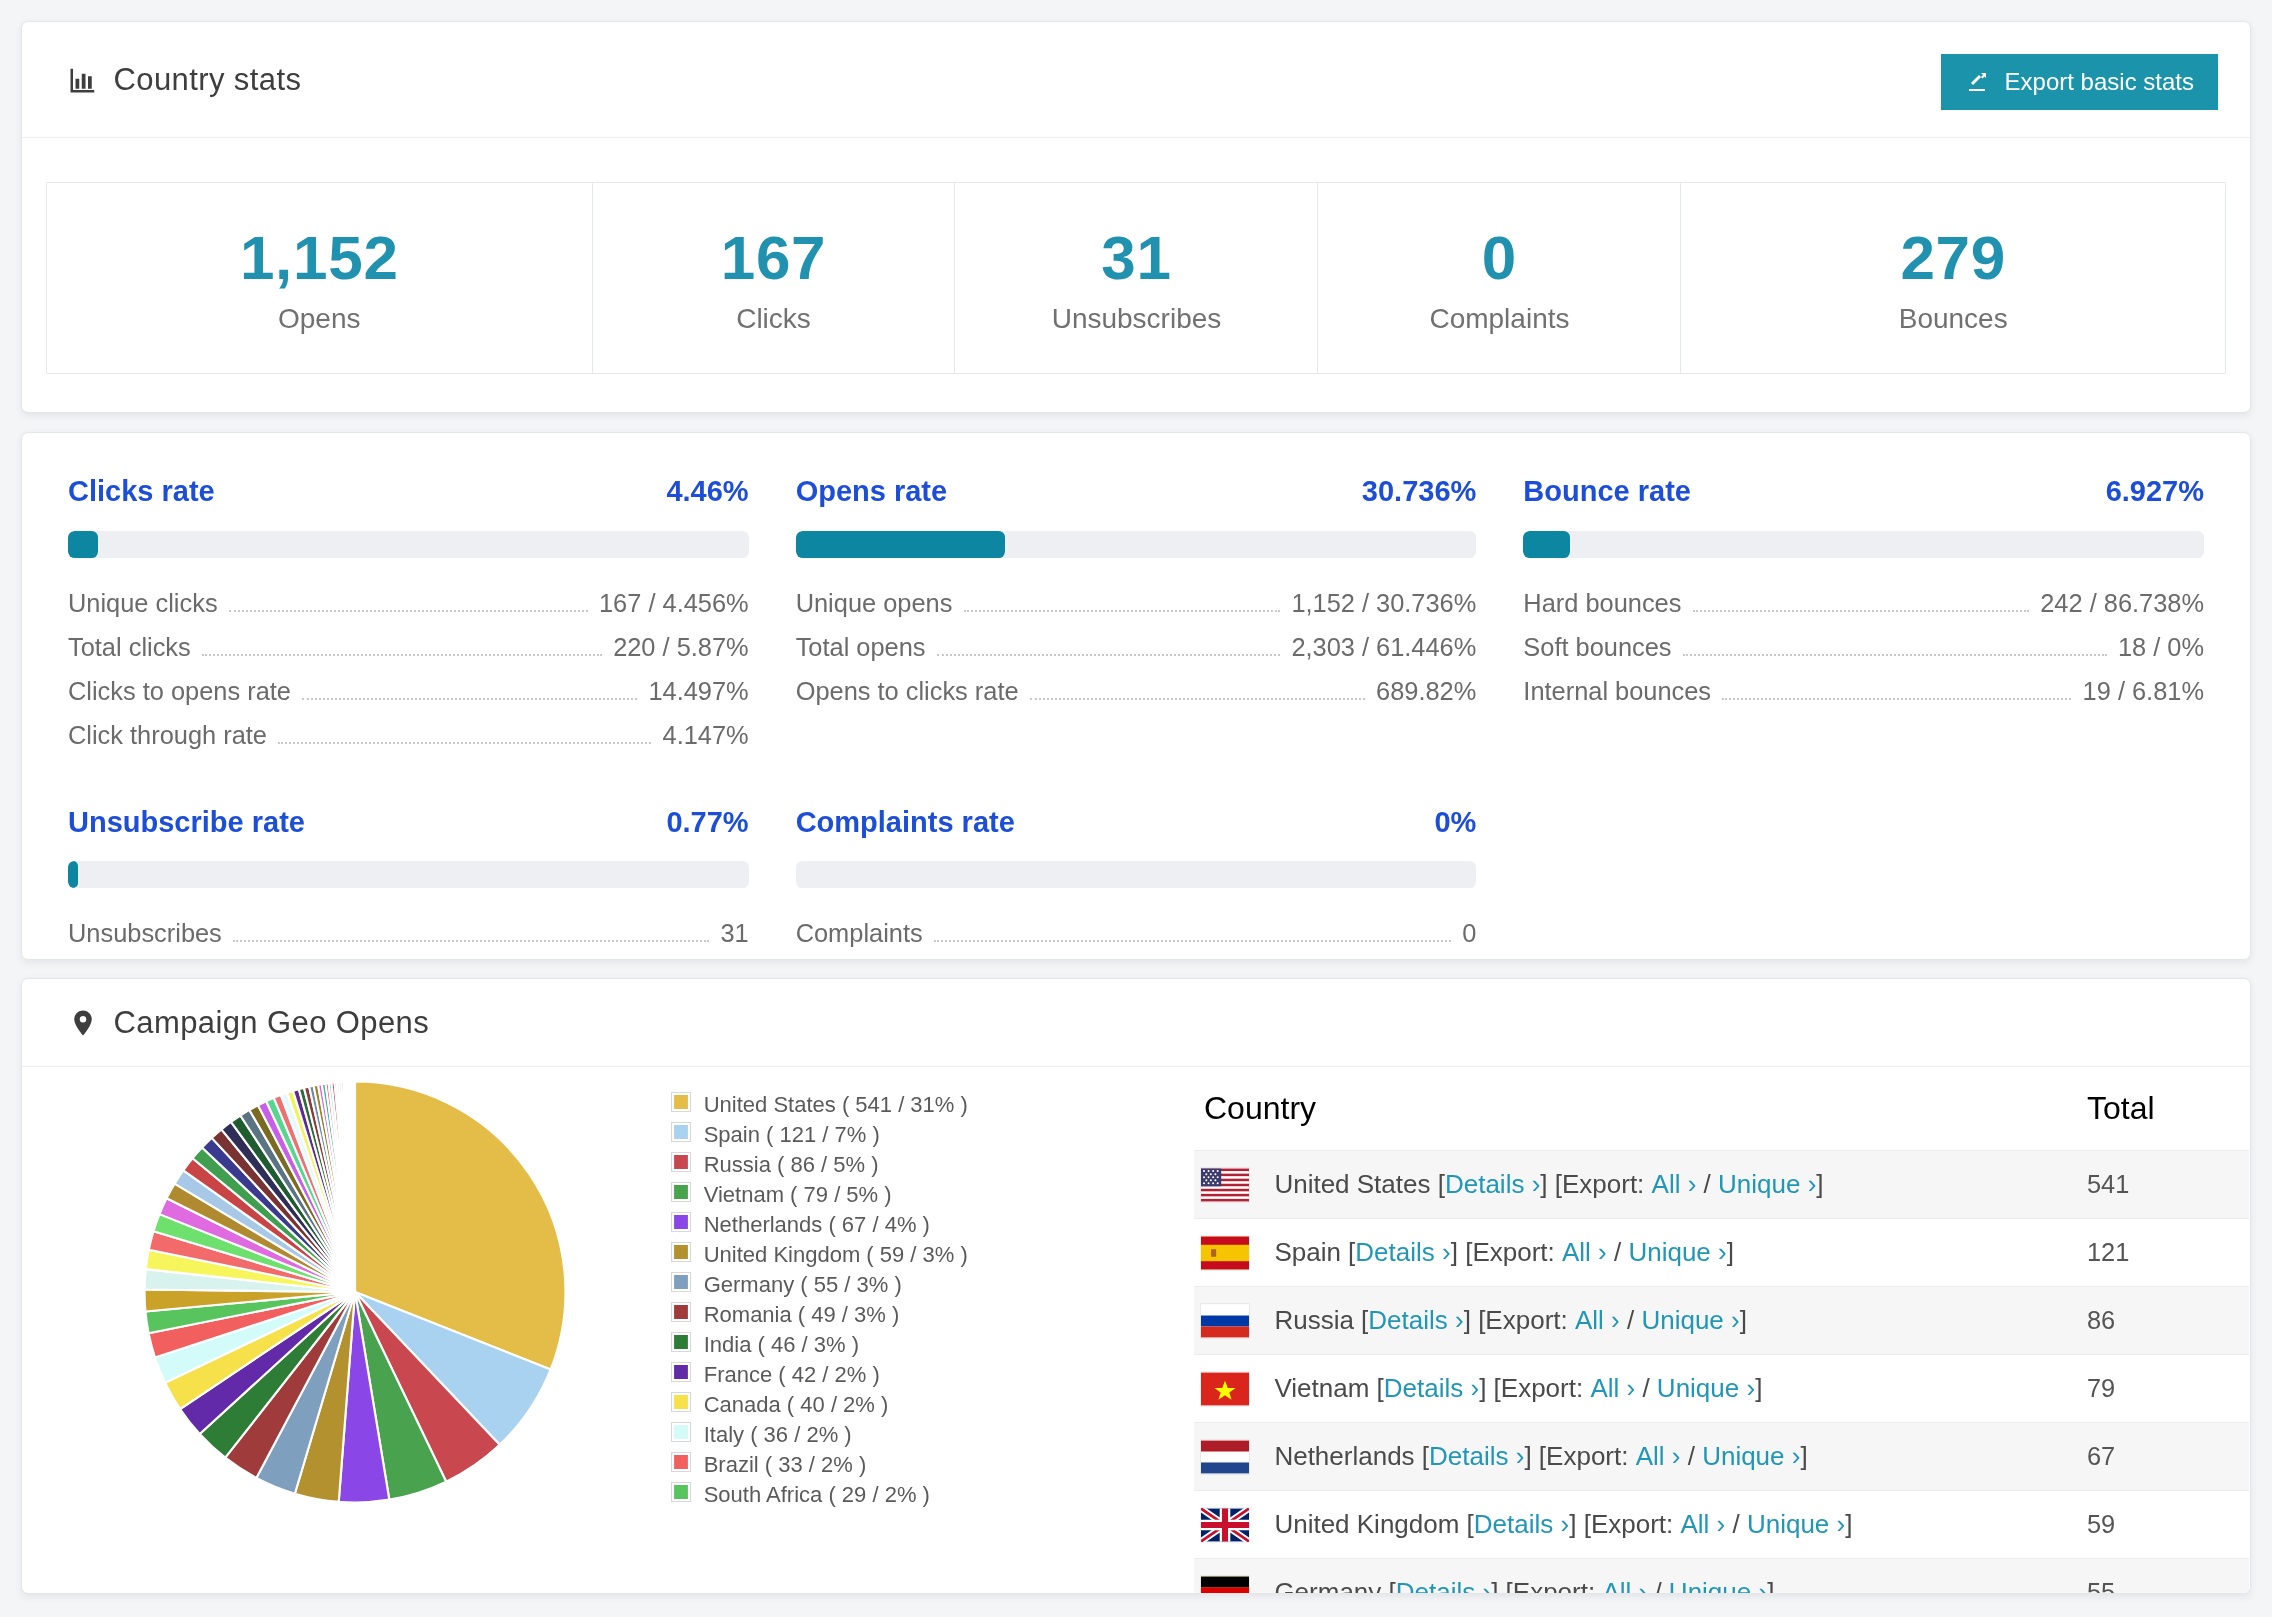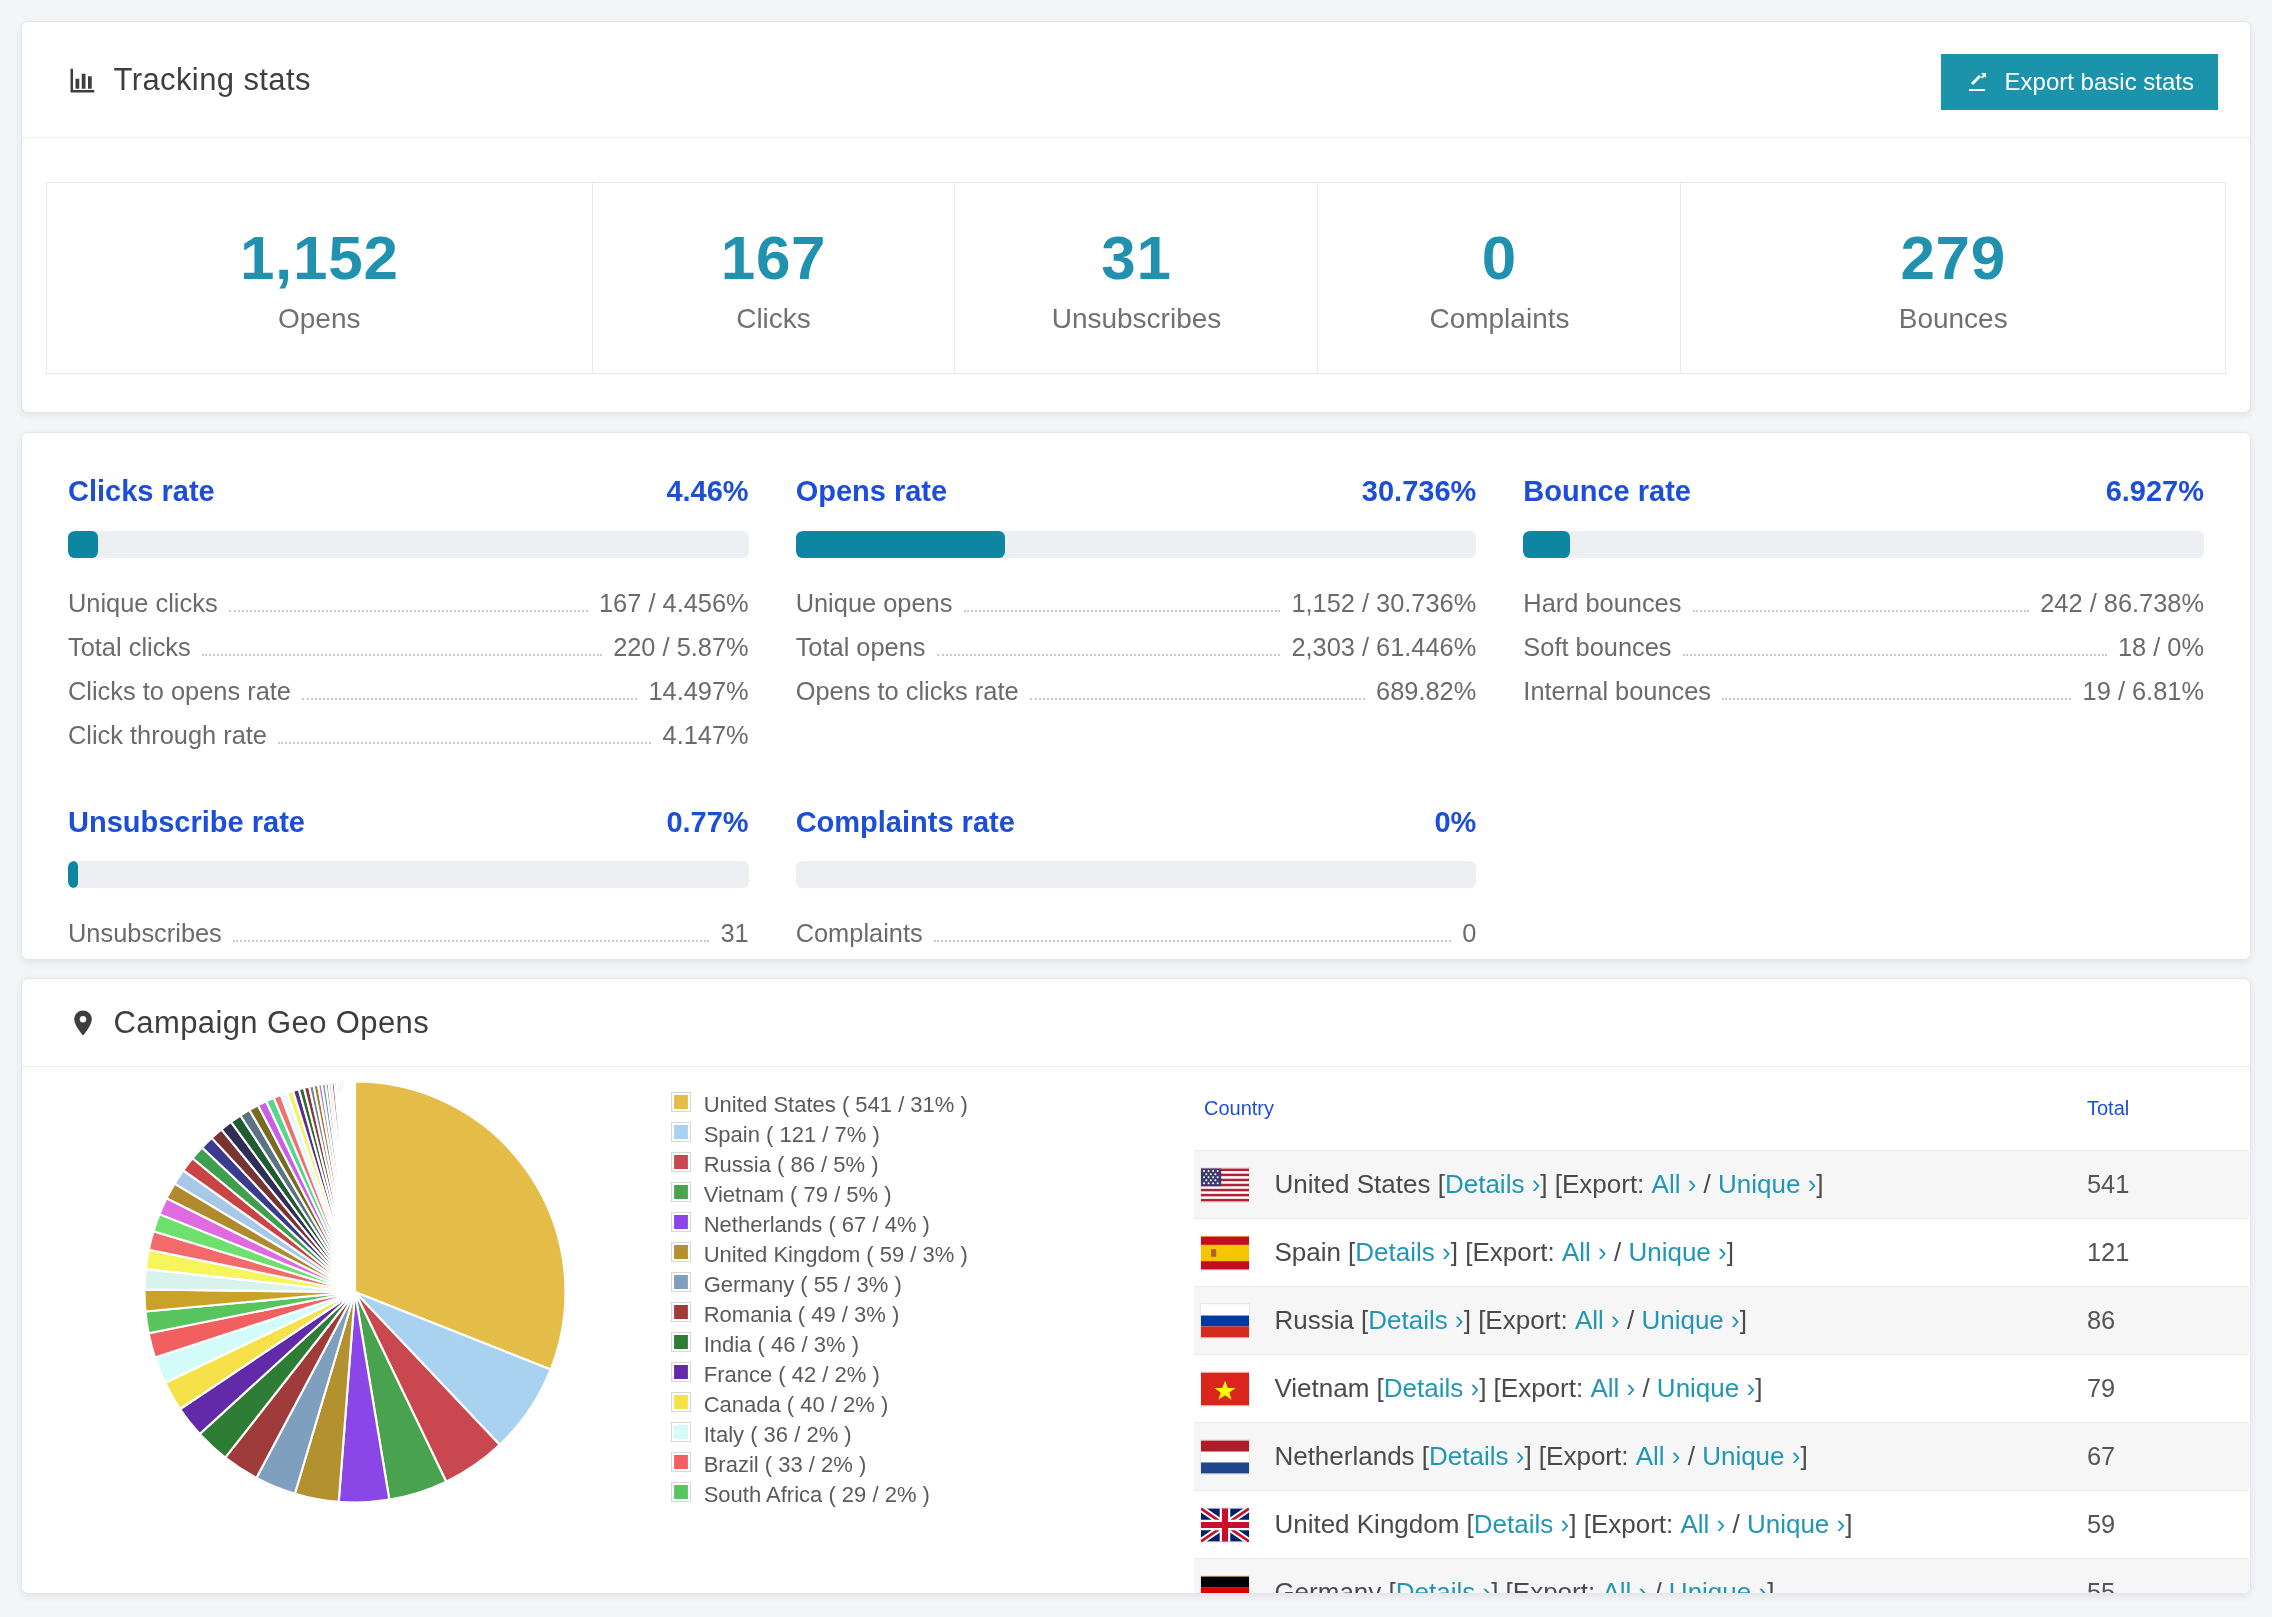--- a/index.html
+++ b/index.html
@@ -65,21 +65,21 @@
   .stat-line .leader { flex:1; border-bottom:2.1px dotted #c8c8cc; margin:0 11.3px 5.6px 11.3px; }
   .stat-line .val { white-space:nowrap; }
 
   
   #pie-svg { position:absolute; left:107px; top:87px; }
   .legend { position:absolute; left:649px; top:113px; list-style:none; }
   .legend li { display:flex; height:30px; font-size:22px; color:#5a5a5a; }
   .legend .marker { width:20px; height:20px; border:0.7px solid #d8d8d8; box-shadow:inset 0 0 0 2.1px #fff; margin-right:12.7px; flex:0 0 auto; }
 
   .geo-table { position:absolute; left:1172px; top:88px; width:1055px; }
-  .geo-thead { display:flex; height:83px; align-items:center; font-size:20px; color:#1d4ed8; }
+  .geo-thead { display:flex; height:83px; align-items:center; font-size:32px; color:#000000; }
   .geo-thead .th-country { flex:1; padding-left:10px; }
   .geo-thead .th-total { width:162px; }
   .geo-row { display:flex; align-items:center; height:68px; border-top:0.7px solid #ececee; }
   .geo-row.striped { background:#f6f6f7; }
   .geo-row .cell-country { flex:1; display:flex; align-items:center; padding-left:7px; font-size:26px; color:#4a4a4a; white-space:nowrap; }
   .geo-row .cell-total { width:162px; font-size:25.4px; color:#555; }
   .flag { width:48px; height:34px; margin-right:25.4px; flex:0 0 auto; box-shadow:0 0 0 0.7px rgba(0,0,0,.08); }
   .flag svg { display:block; width:100%; height:100%; }
   a.tlink { color:#2196b5; text-decoration:none; cursor:pointer; }
 </style>
@@ -88,21 +88,21 @@
 
 <section class="card" id="card-tracking">
   <div class="card-header">
     <div class="card-title">
       <svg class="hdr-icon" viewBox="0 0 24 24">
         <path d="M3 3v18h18" fill="none" stroke="#3e3e3e" stroke-width="2"></path>
         <rect x="6" y="11" width="3" height="8" fill="#3e3e3e"></rect>
         <rect x="11" y="7" width="3" height="12" fill="#3e3e3e"></rect>
         <rect x="16" y="9" width="3" height="10" fill="#3e3e3e"></rect>
       </svg>
-      <span>Tracking stats</span>
+      <span>Country stats</span>
     </div>
     <button class="btn-export">
       <svg viewBox="0 0 24 24">
         <path d="M4 19h16v2H4z" fill="#fff"></path>
         <path d="M7 14l8-8" stroke="#fff" stroke-width="3" fill="none"></path>
         <path d="M16 3h5v5l-2-2-3-3z" fill="#fff"></path>
         <path d="M19 4l-3 3 1.5 1.5L20.5 5.5z" fill="#fff"></path>
       </svg>
       <span>Export basic stats</span>
     </button>

